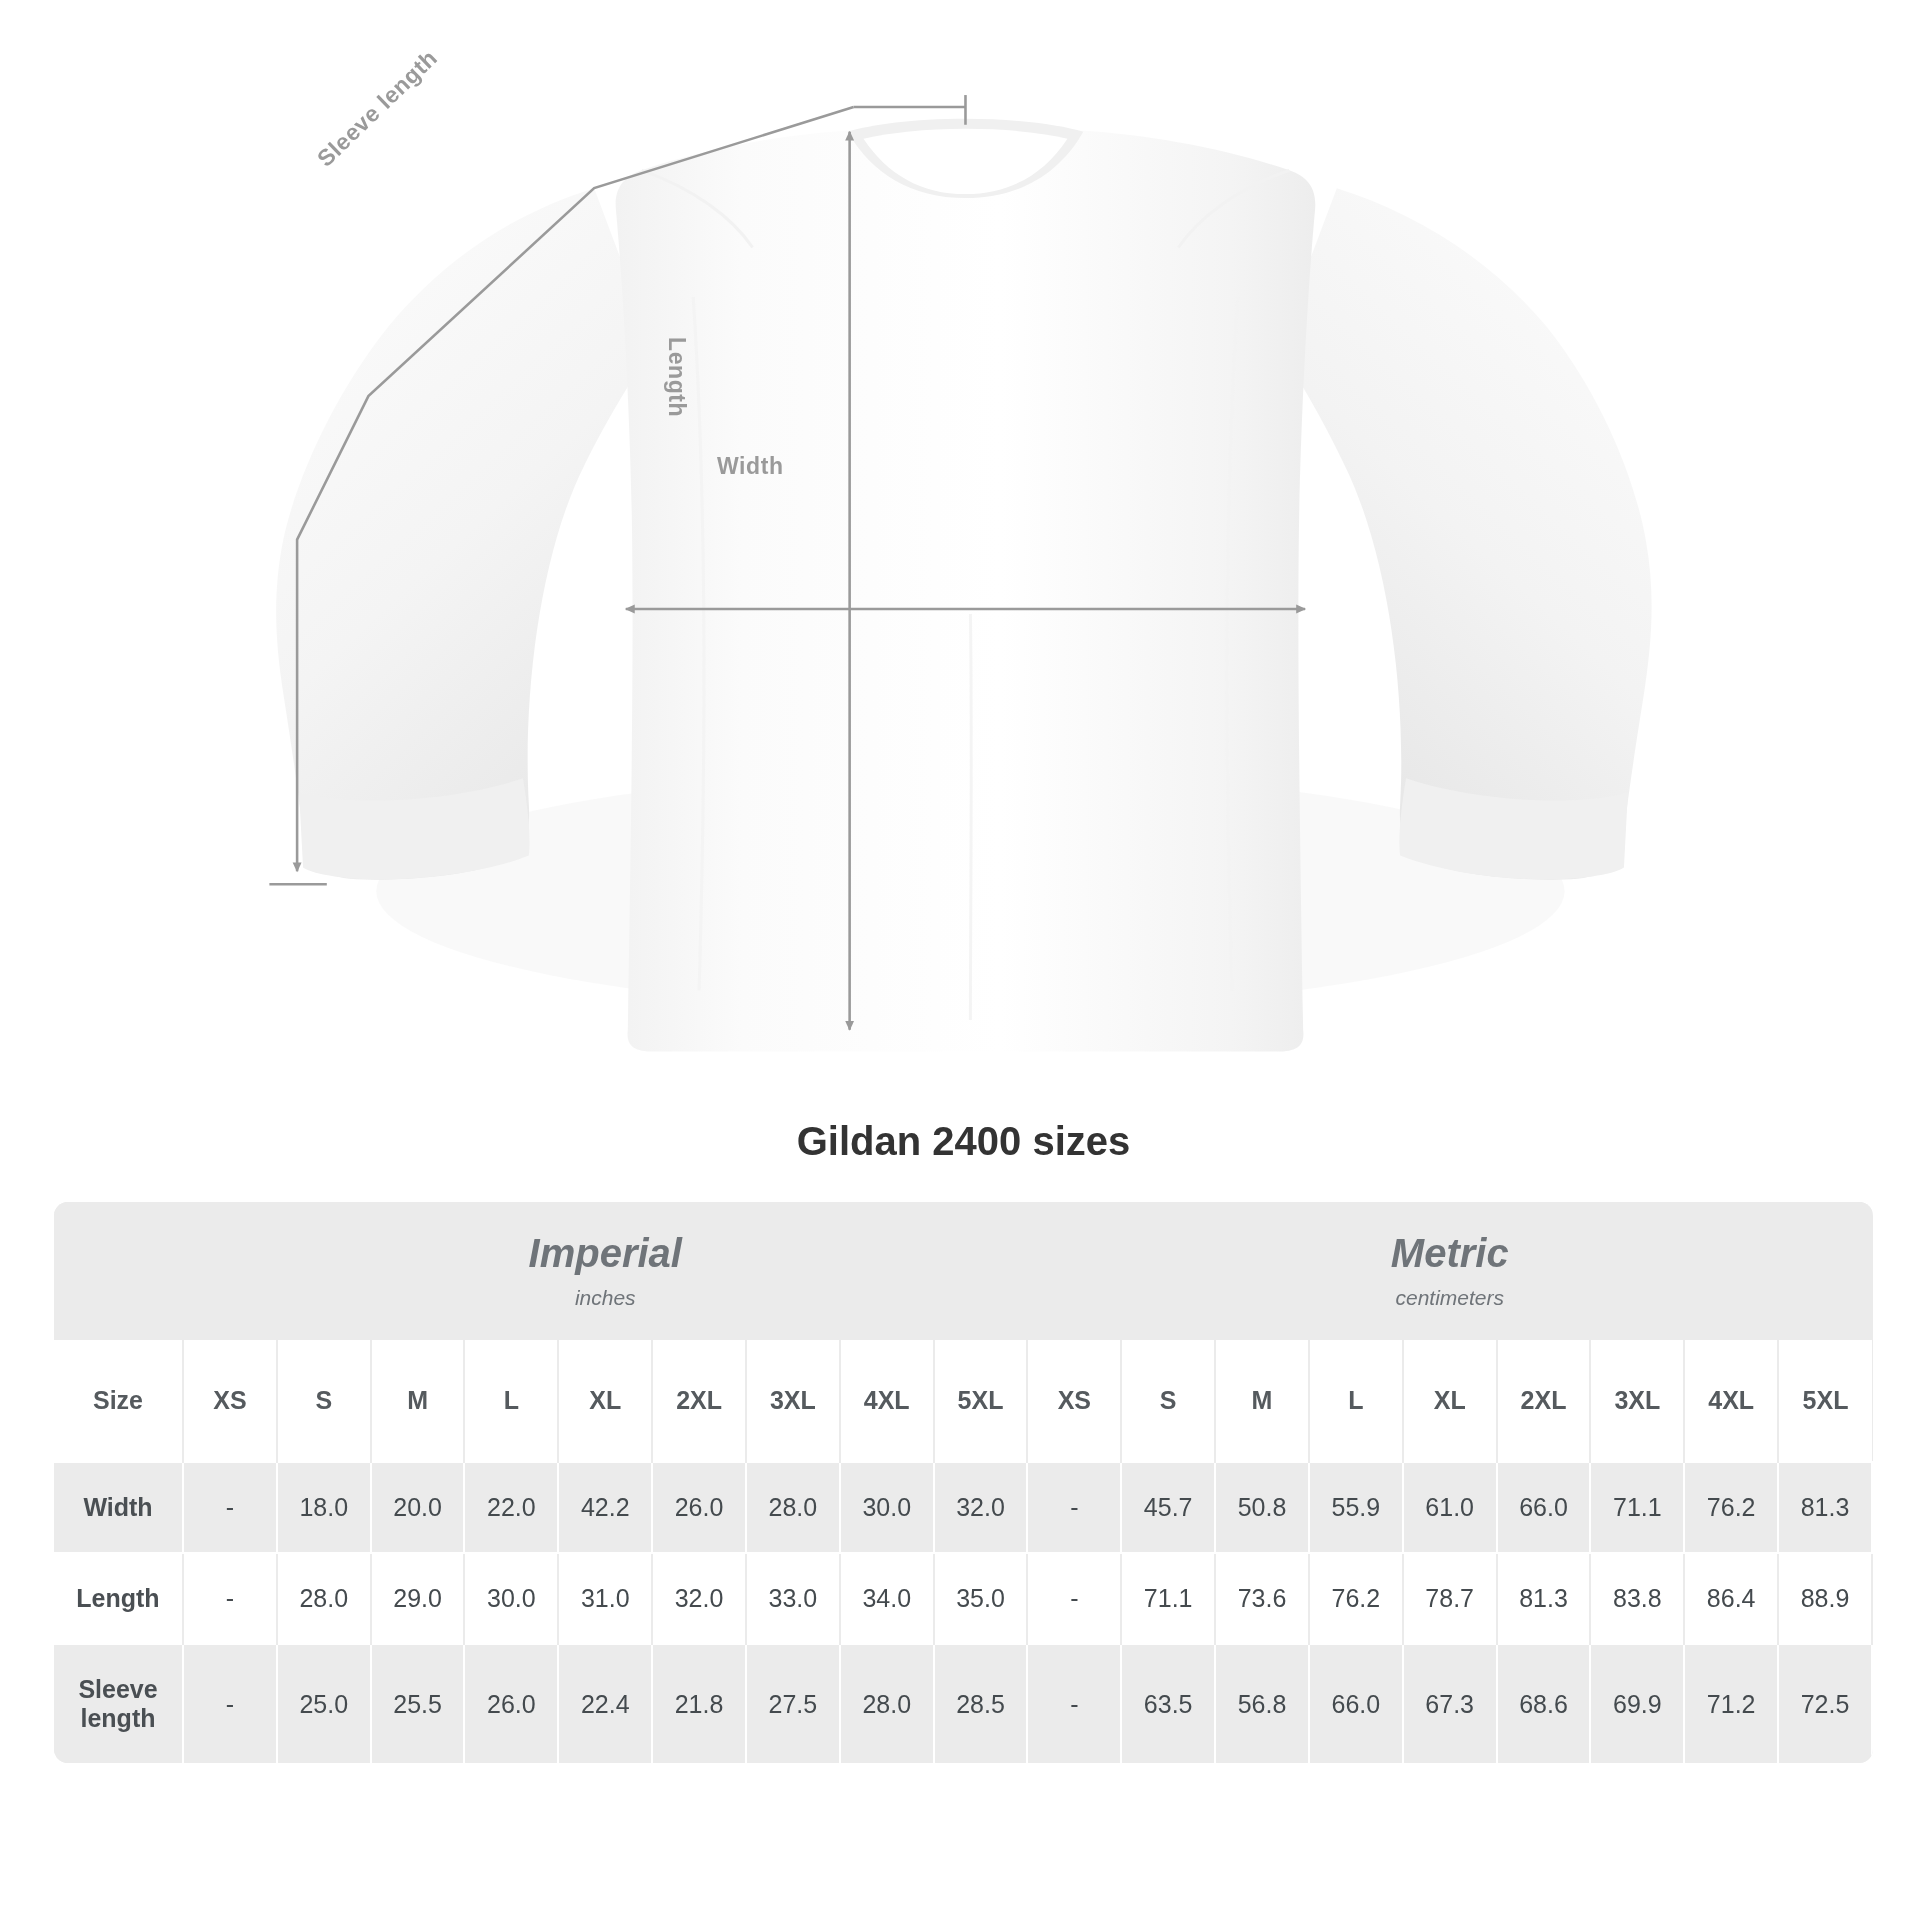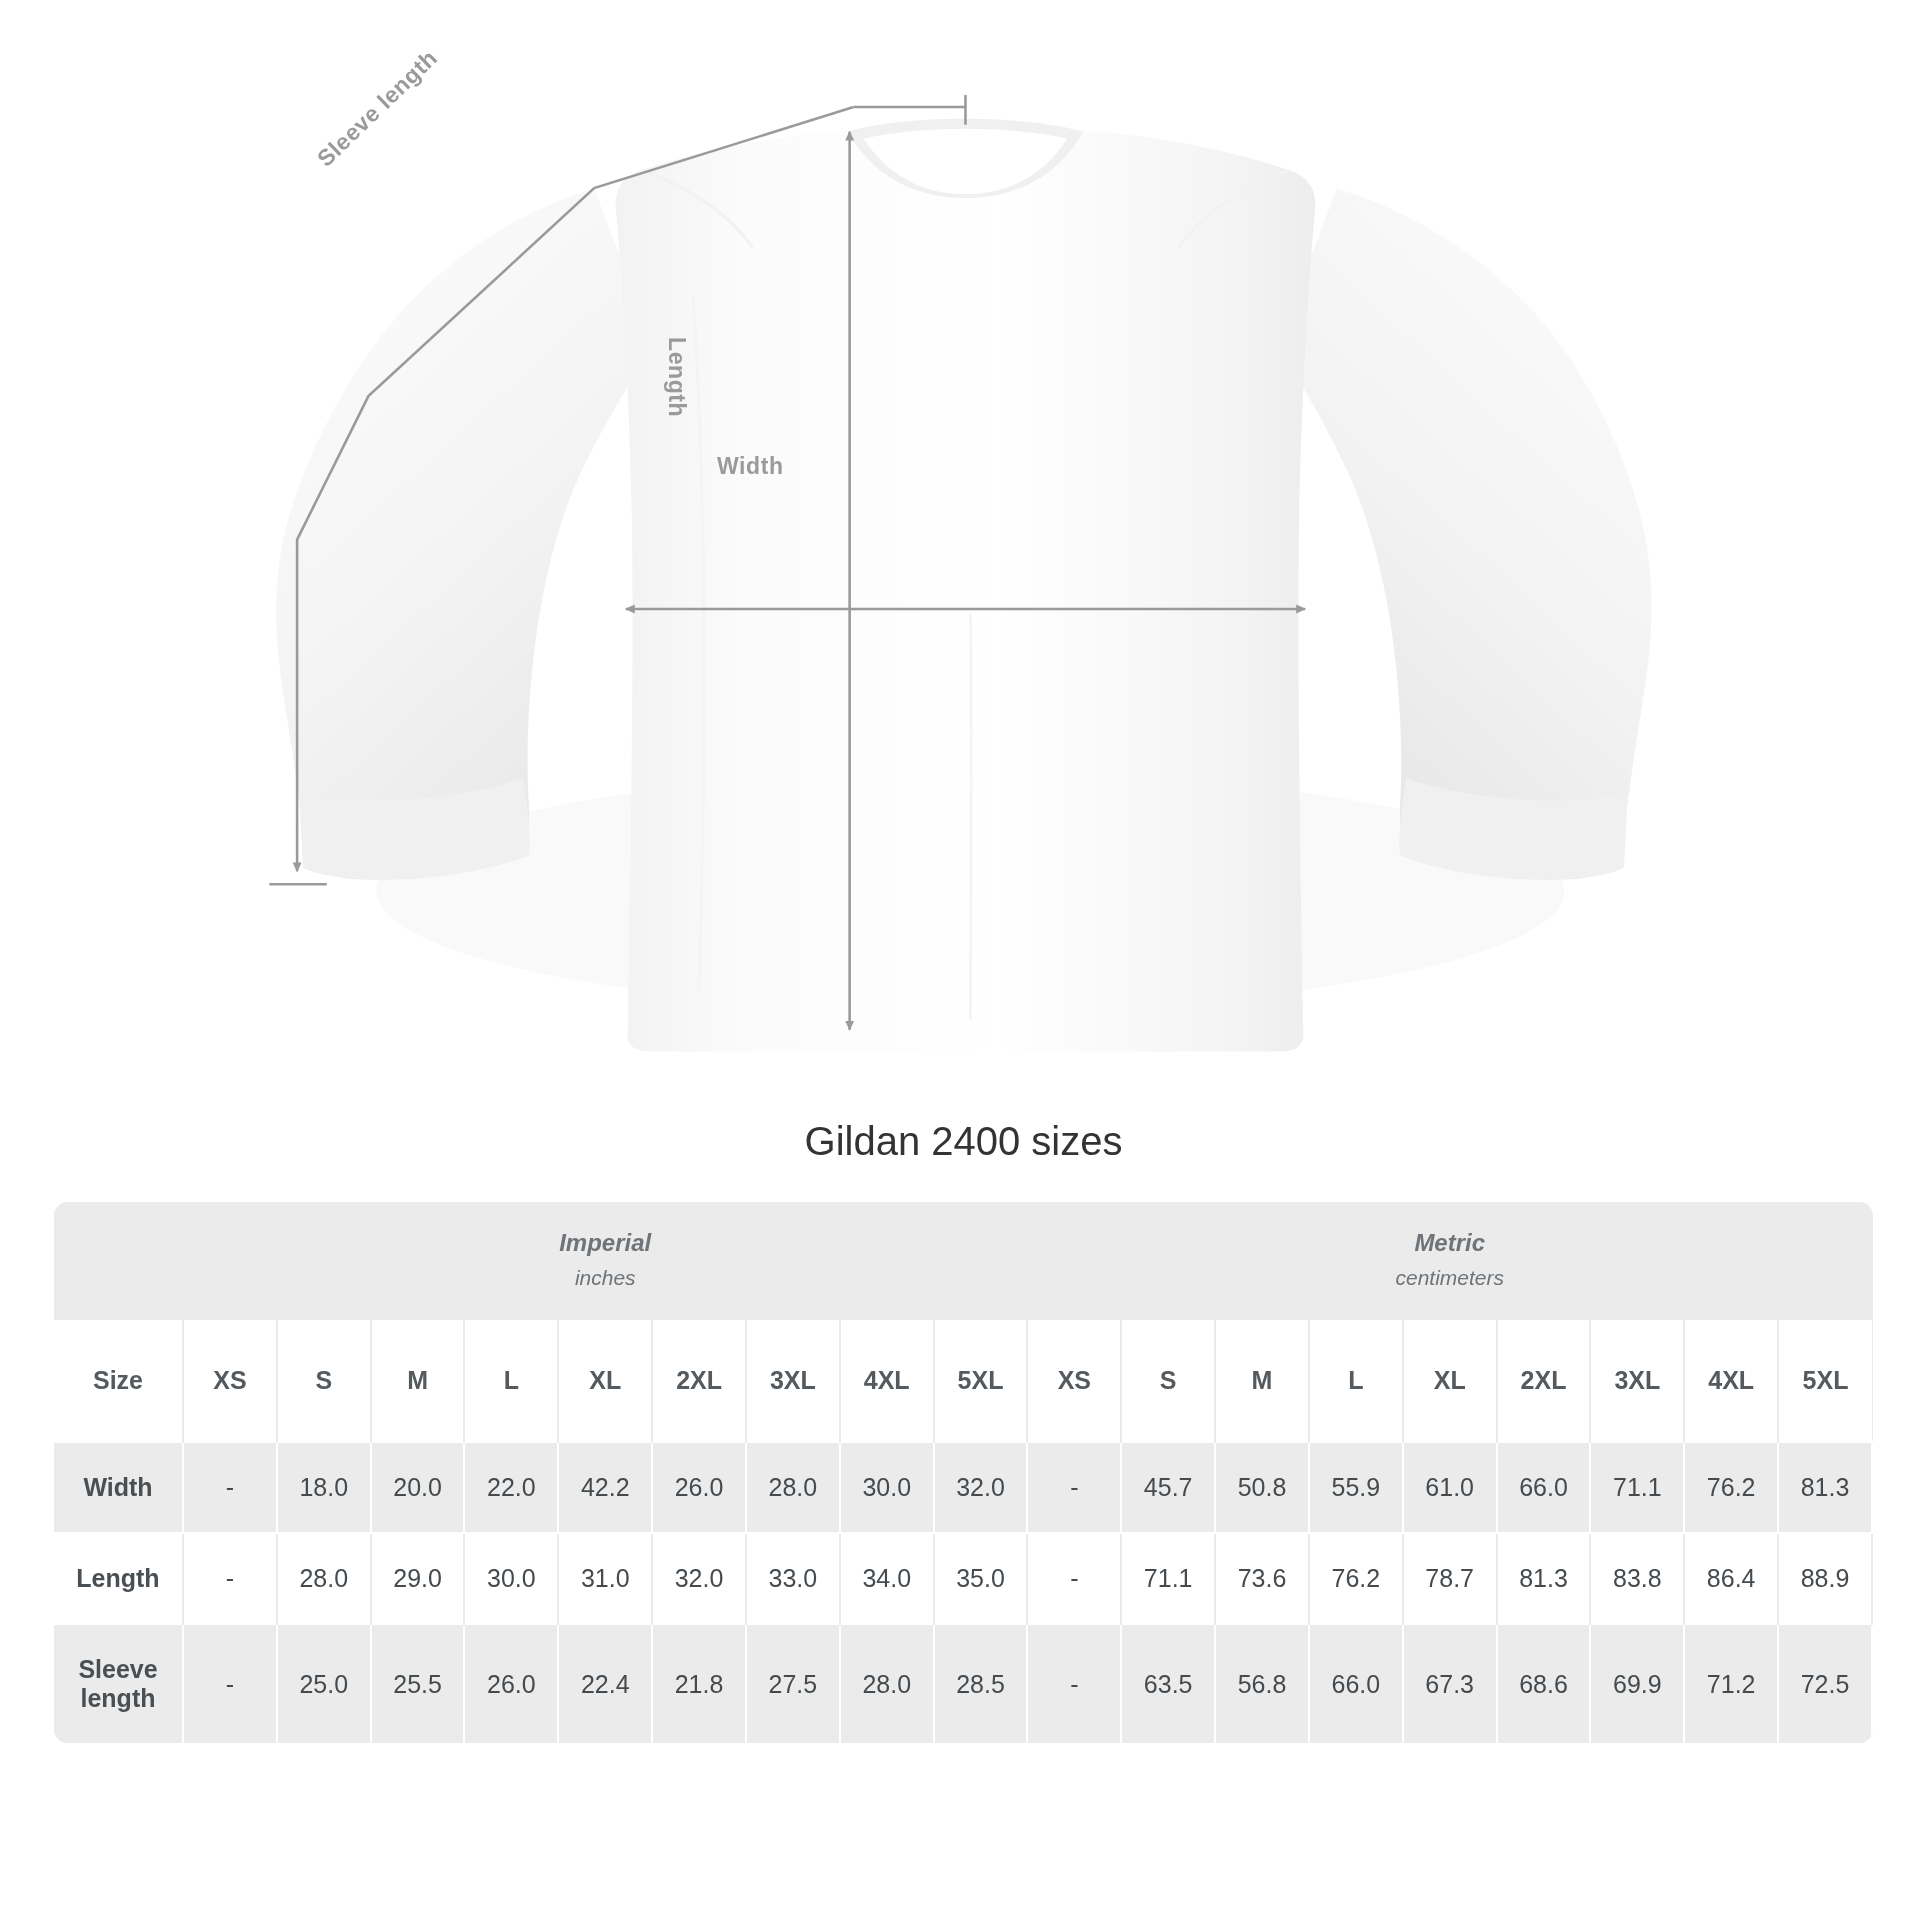--- a/index.html
+++ b/index.html
@@ -53,21 +53,21 @@
     top: 453px;
   }
 
   
   .title-block {
     text-align: center;
     margin-top: 10px;
   }
   .chart-title {
     font-size: 40px;
-    font-weight: normal;
+    font-weight: bold;
     color: #333333;
     margin: 0 0 18px 0;
   }
   .chart-note {
     font-size: 22px;
     font-style: italic;
     color: #7a7a7a;
     margin: 0;
   }
 
@@ -86,21 +86,21 @@
   table.size-table th,
   table.size-table td {
     text-align: center;
     vertical-align: middle;
   }
   .unit-header td {
     background: #ebebeb;
     padding: 26px 0 30px 0;
   }
   .unit-name {
-    font-size: 24px;
+    font-size: 40px;
     font-weight: bold;
     font-style: italic;
     color: #6f7479;
     line-height: 1.25;
   }
   .unit-sub {
     font-size: 21px;
     font-style: italic;
     color: #6f7479;
     margin-top: 8px;

